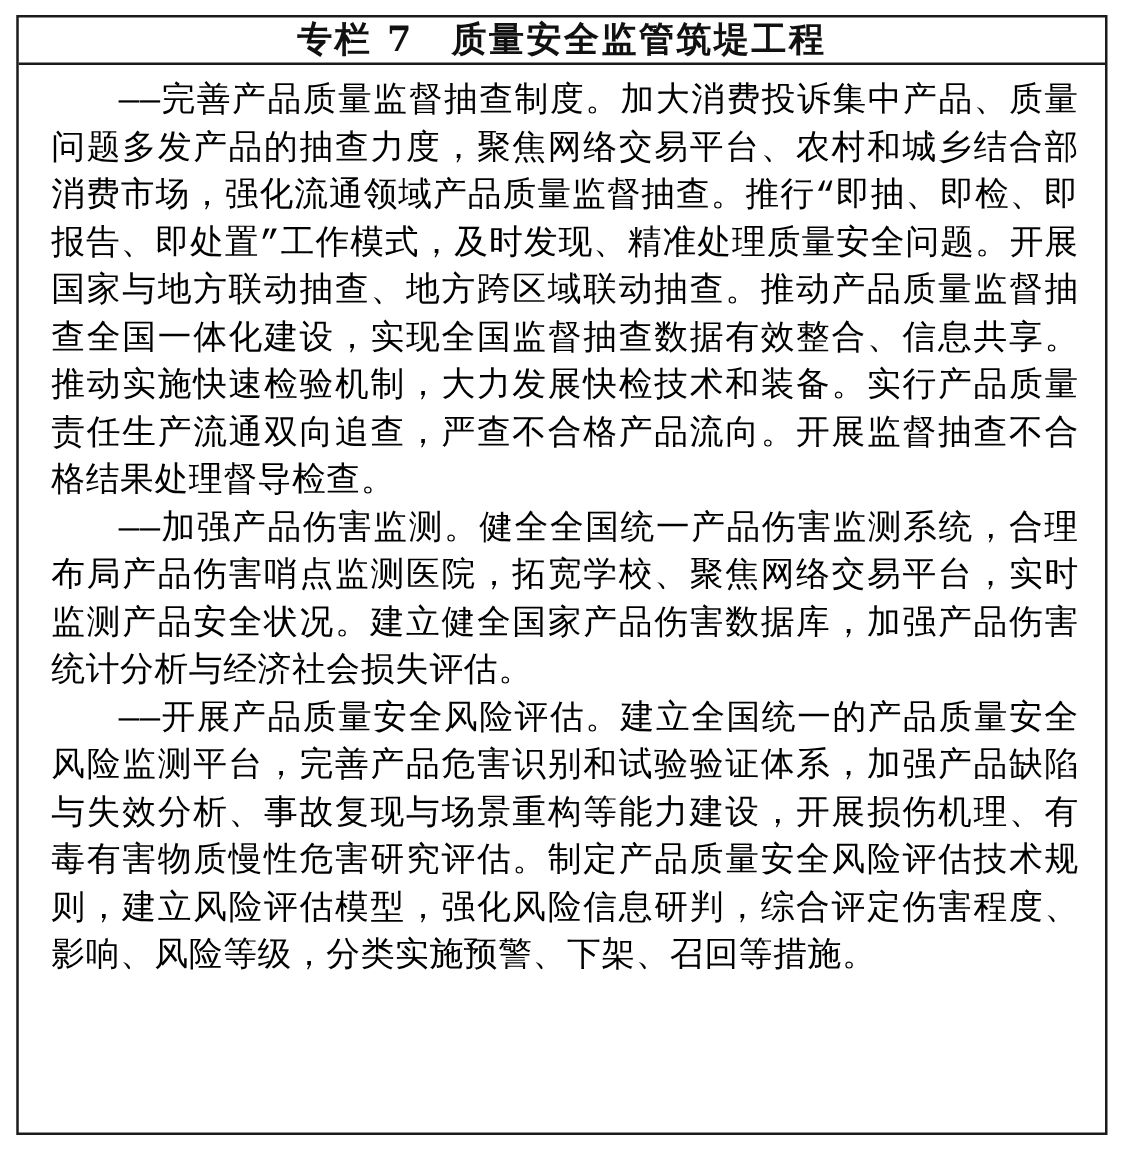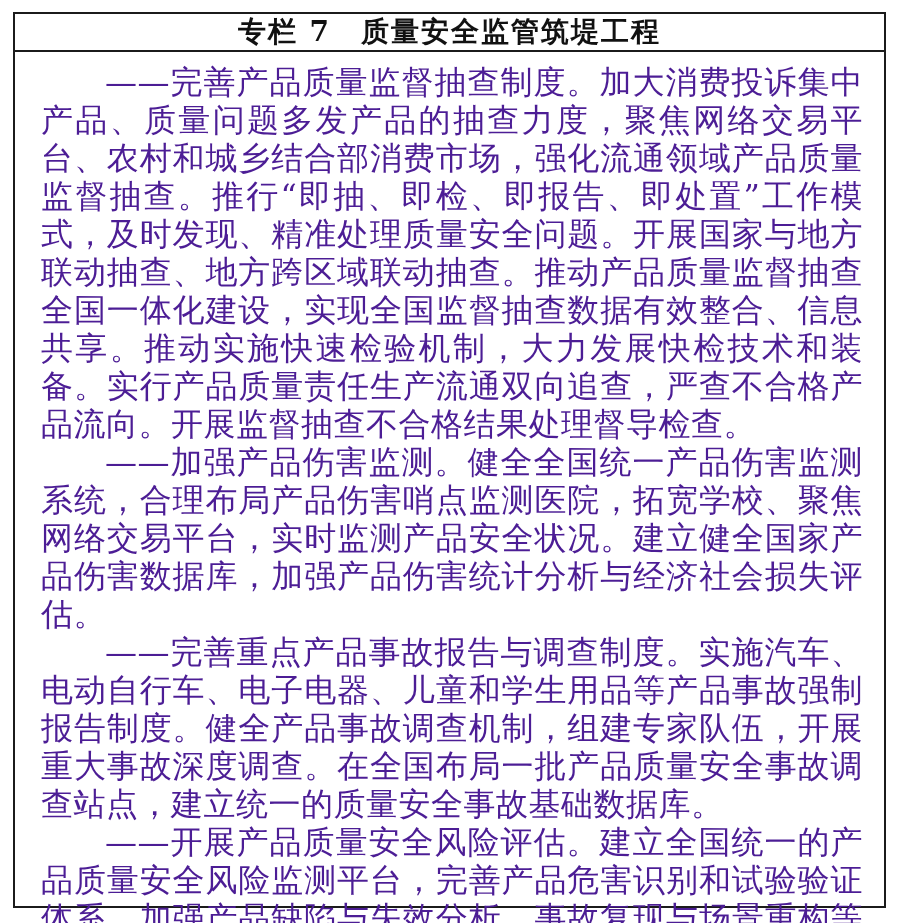--- a/index.html
+++ b/index.html
@@ -38,35 +38,35 @@
     color: #111111;
     letter-spacing: 2px;
     box-sizing: border-box;
   }
   .box-body {
     padding: 11px 21px 0 26px;
     color: #161616;
   }
   .box-body p {
     margin: 0;
-    font-size: 32px;
+    font-size: 27px;
     line-height: 38px;
     text-align: justify;
     text-justify: inter-ideograph;
     text-indent: 2em;
     letter-spacing: 0.5px;
-    color: #4c1d95;
+    color: #000000;
+    font-family: Liberation Mono, monospace;
   }
 </style>
 </head>
 <body>
 
 <div class="page">
   <div class="callout-box">
     <div class="box-title">专栏 7　质量安全监管筑堤工程</div>
     <div class="box-body">
       <p>——完善产品质量监督抽查制度。加大消费投诉集中产品、质量问题多发产品的抽查力度，聚焦网络交易平台、农村和城乡结合部消费市场，强化流通领域产品质量监督抽查。推行“即抽、即检、即报告、即处置”工作模式，及时发现、精准处理质量安全问题。开展国家与地方联动抽查、地方跨区域联动抽查。推动产品质量监督抽查全国一体化建设，实现全国监督抽查数据有效整合、信息共享。推动实施快速检验机制，大力发展快检技术和装备。实行产品质量责任生产流通双向追查，严查不合格产品流向。开展监督抽查不合格结果处理督导检查。</p>
       <p>——加强产品伤害监测。健全全国统一产品伤害监测系统，合理布局产品伤害哨点监测医院，拓宽学校、聚焦网络交易平台，实时监测产品安全状况。建立健全国家产品伤害数据库，加强产品伤害统计分析与经济社会损失评估。</p>
-      <p>——完善重点产品事故报告与调查制度。实施汽车、电动自行车、电子电器、儿童和学生用品等产品事故强制报告制度。健全产品事故调查机制，组建专家队伍，开展重大事故深度调查。在全国布局一批产品质量安全事故调查站点，建立统一的质量安全事故基础数据库。</p>
       <p>——开展产品质量安全风险评估。建立全国统一的产品质量安全风险监测平台，完善产品危害识别和试验验证体系，加强产品缺陷与失效分析、事故复现与场景重构等能力建设，开展损伤机理、有毒有害物质慢性危害研究评估。制定产品质量安全风险评估技术规则，建立风险评估模型，强化风险信息研判，综合评定伤害程度、影响、风险等级，分类实施预警、下架、召回等措施。</p>
     </div>
   </div>
 </div>
 
 </body></html>

